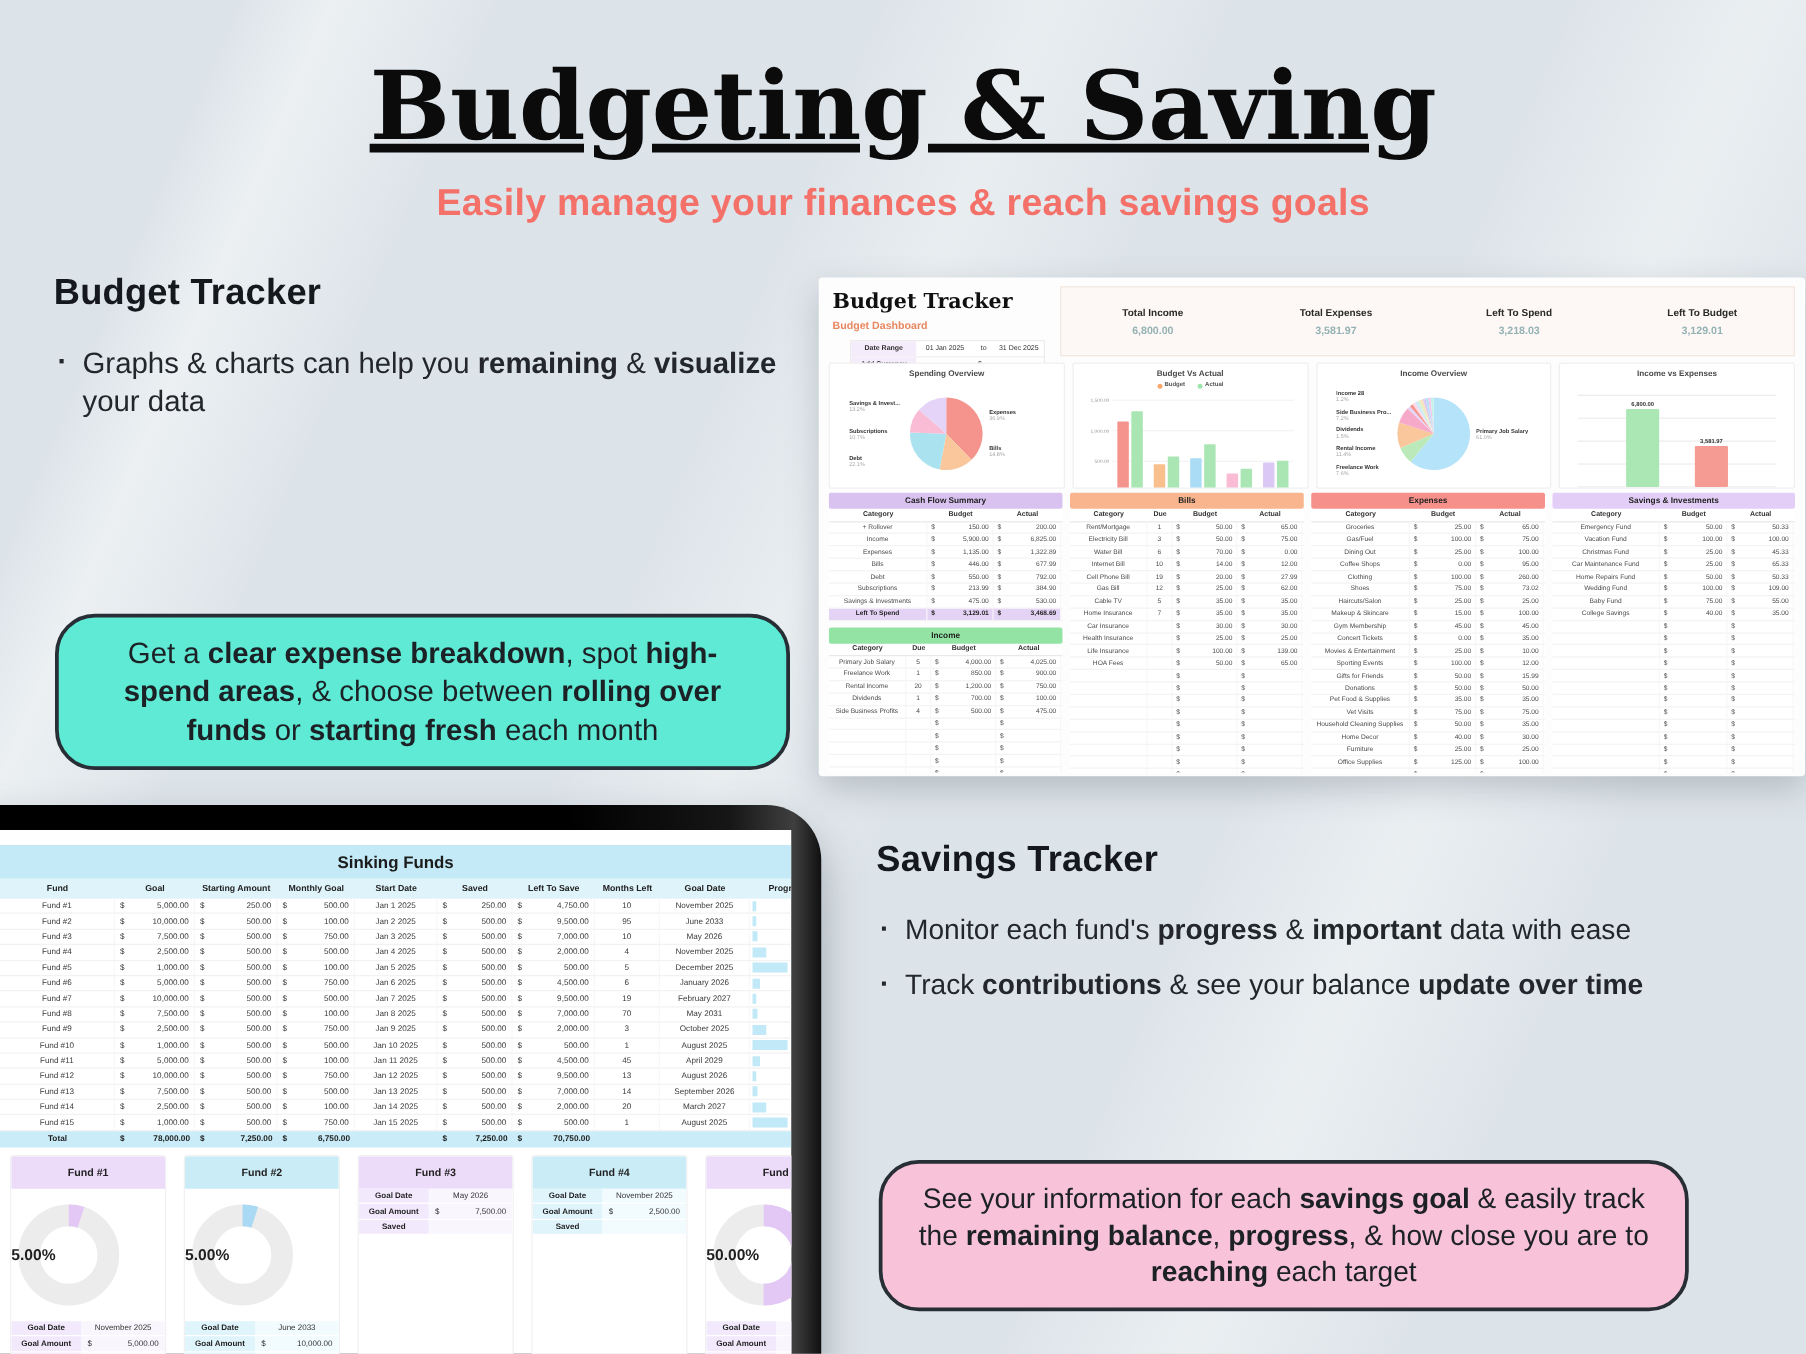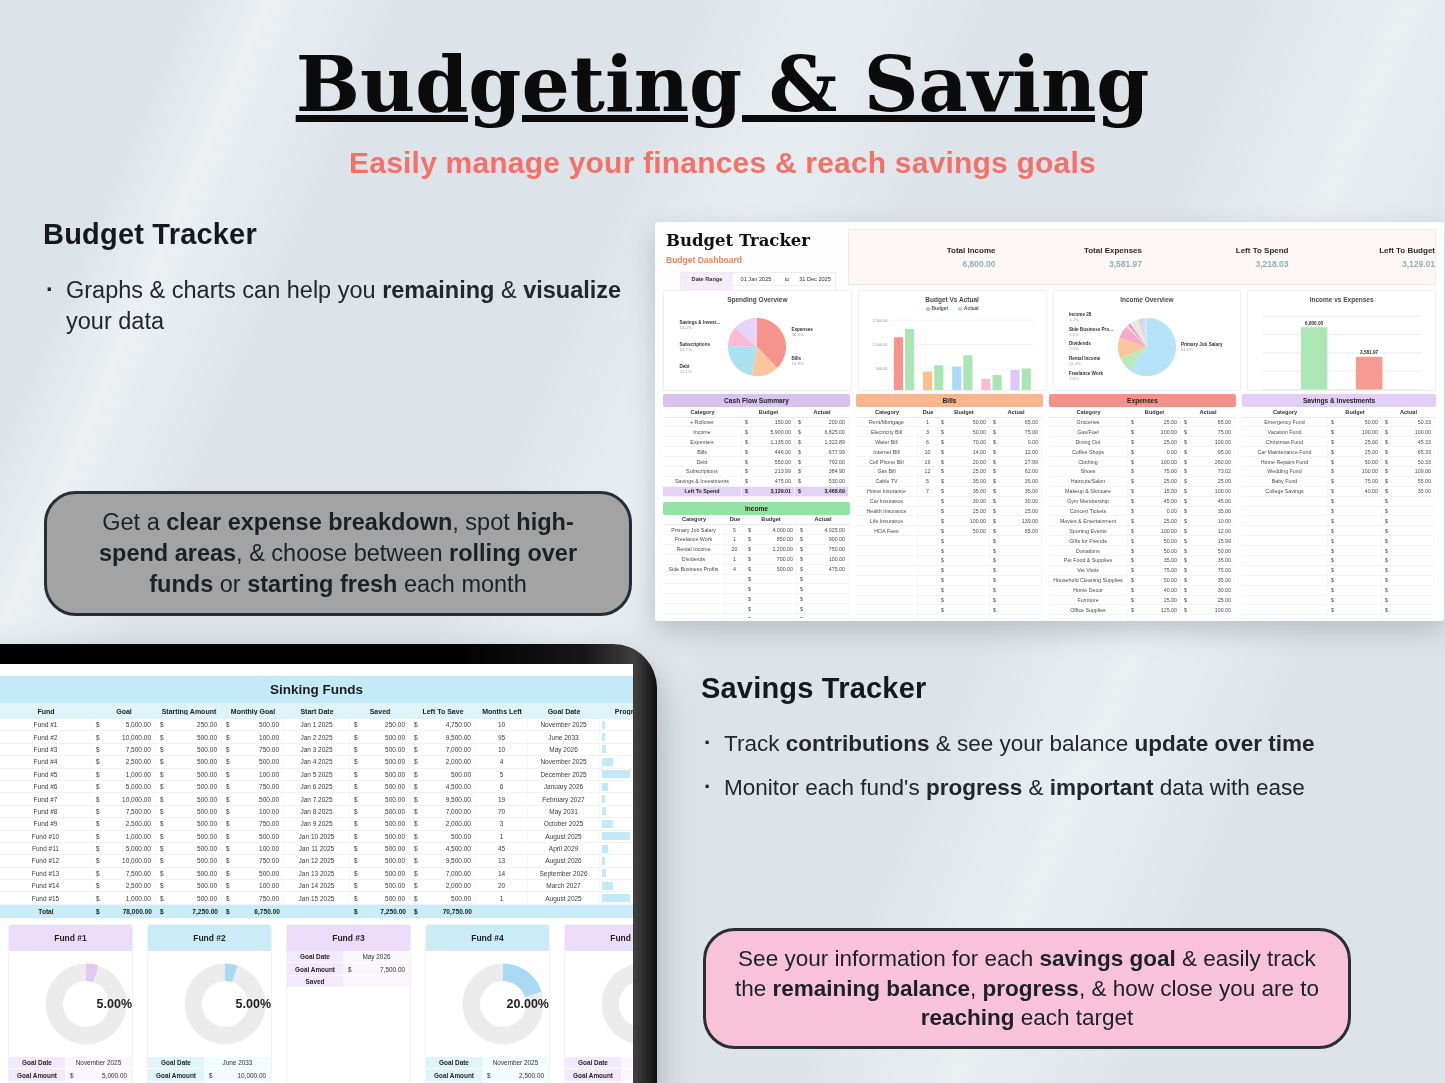--- a/index.html
+++ b/index.html
@@ -20,36 +20,36 @@
   .sec-budget{left:43px;top:218px;width:610px;}
   .sec-savings{left:701px;top:672px;width:745px;}
   .sec-h{font-size:29px;font-weight:800;color:#15191d;margin:0 0 24px 0;letter-spacing:.2px;}
   .bullets{display:flex;flex-direction:column;gap:17px;margin:0;padding:0;list-style:none;
            font-size:23.5px;color:#23272c;line-height:1.3;}
   .bullets li{position:relative;padding-left:23px;}
   .bullets li::before{content:"·";position:absolute;left:3px;top:-1px;font-weight:700;}
   .sec-savings .bullets{font-size:22.5px;gap:15px;}
   .callout{position:absolute;z-index:1;border:3px solid #272e35;border-radius:32px;text-align:center;
            font-size:23.5px;line-height:1.32;color:#1c2126;padding:13px 24px;box-sizing:border-box;}
-  .callout.green{left:44px;top:491px;width:588px;background:#a3a3a3;}
+  .callout.green{left:44px;top:491px;width:588px;background:#5eead4;}
   .callout.pink{left:703px;top:928px;width:648px;background:#f8c2d8;font-size:22.5px;}
   
   .dashboard{position:absolute;left:655px;top:222px;width:789px;height:399px;background:#fdfdfd;z-index:1;
              border-radius:3px;box-shadow:0 10px 26px rgba(90,102,112,.30);overflow:hidden;}
   .db-title{position:absolute;left:11px;top:9px;font-family:"DejaVu Serif",serif;font-weight:800;font-size:16.5px;color:#101010;}
   .db-sub{position:absolute;left:11px;top:33px;font-size:8.5px;font-weight:700;color:#e8875f;}
   .db-date{position:absolute;left:25px;top:50px;width:154px;border:1px solid #ececec;font-size:5.6px;color:#333;background:#fff;}
   .dr{display:grid;grid-template-columns:52px 46px 16px 40px;height:12px;align-items:stretch;border-bottom:1px solid #efefef;}
   .dr:last-child{border-bottom:none;}
   .dr2{grid-template-columns:52px 102px;}
   .dr>span{display:flex;align-items:center;justify-content:center;white-space:nowrap;overflow:hidden;}
   .dr .lab{background:#f5ecfb;font-weight:800;}
   .db-stats{position:absolute;left:193px;top:7px;width:588px;height:56px;background:#fdf8f5;border:1px solid #f3e8e1;
             display:flex;align-items:center;box-sizing:border-box;}
-  .stat{flex:1;text-align:right;}
+  .stat{flex:1;text-align:center;}
   .stat .sl{font-size:8px;font-weight:800;color:#2a2a2a;margin-bottom:4px;}
   .stat .sv{font-size:8.5px;color:#93b1b3;font-weight:700;}
   .db-charts{position:absolute;left:8px;top:68px;width:773px;height:101px;display:flex;gap:6px;}
   .chart-card{flex:1;border:1px solid #efefef;border-radius:2px;background:#fff;display:flex;flex-direction:column;overflow:hidden;}
   .cc-title{text-align:center;font-size:6.5px;font-weight:700;color:#4a4a4a;margin-top:5px;flex:none;}
   .pie-area{flex:1;display:flex;justify-content:center;align-items:center;gap:3px;}
   .piesvg{width:62px;height:62px;flex:none;}
   .plcol{display:flex;flex-direction:column;justify-content:space-evenly;height:78px;width:44px;flex:none;}
   .pln{font-size:4.6px;font-weight:700;color:#333;white-space:nowrap;overflow:hidden;}
   .plp{font-size:4.4px;color:#a5a5a5;}
@@ -97,21 +97,21 @@
   .sf-total .tr{height:13px;background:#c9ecf8;}
   .sf-total .td{font-size:6.6px;font-weight:800;color:#1d1d1d;display:flex;align-items:center;justify-content:center;white-space:nowrap;overflow:hidden;}
   .sf-total .money{padding:0 4px;}
   .barcell{padding:1.5px 2px;justify-content:flex-start !important;}
   .bar{height:8px;background:#c2e9f8;}
   .sf-cards{display:flex;gap:14px;padding:6px 0 0 8px;}
   .fcard{width:123px;flex:none;background:#fff;border:1px solid #f1f1f1;border-radius:3px;overflow:hidden;}
   .fc-head{height:26px;display:flex;align-items:center;justify-content:center;font-size:8.5px;font-weight:800;color:#222;}
   .fcard:nth-child(odd) .fc-head{background:#ecdcfa;}
   .fcard:nth-child(even) .fc-head{background:#c9ecf7;}
-  .fc-donut{position:relative;height:106px;display:flex;align-items:center;justify-content:flex-end;}
+  .fc-donut{position:relative;height:106px;display:flex;align-items:center;justify-content:flex-start;}
   .donutsvg{width:92px;height:92px;}
   .donut-label{position:absolute;font-size:12.5px;font-weight:800;color:#1f1f1f;}
   .fc-rows .tr{display:grid;grid-template-columns:56px 67px;height:11.5px;align-items:stretch;border-bottom:1px solid #fff;}
   .fc-rows .td{font-size:6.4px;color:#333;display:flex;align-items:center;justify-content:center;white-space:nowrap;overflow:hidden;}
   .fc-rows .td:first-child{font-weight:800;color:#1f1f1f;}
   .fcard:nth-child(odd) .fc-rows .td:first-child{background:#f2e9fc;}
   .fcard:nth-child(odd) .fc-rows .td:last-child{background:#faf6fe;}
   .fcard:nth-child(even) .fc-rows .td:first-child{background:#e0f4fb;}
   .fcard:nth-child(even) .fc-rows .td:last-child{background:#f2fbfe;}
   .fc-rows .money{padding:0 5px;}
@@ -1292,22 +1292,22 @@
             </div>
           </div>
       </div>
     </div>
   </div>
 </div>
 
 <section class="section sec-savings">
   <h2 class="sec-h">Savings Tracker</h2>
   <ul class="bullets">
+    <li><span>Monitor each fund's </span><b>progress</b><span> &amp; </span><b>important</b><span> data with ease</span></li>
     <li><span>Track </span><b>contributions</b><span> &amp; see your balance </span><b>update over time</b></li>
-    <li><span>Monitor each fund's </span><b>progress</b><span> &amp; </span><b>important</b><span> data with ease</span></li>
   </ul>
 </section>
 <div class="callout pink"><span>See your information for each </span><b>savings goal</b><span> &amp; easily track the </span><b>remaining balance</b><span>, </span><b>progress</b><span>, &amp; how close you are to </span><b>reaching</b><span> each target</span></div>
 
 <div class="tablet">
   <div class="screen">
     <div class="sf-title">Sinking Funds</div>
     <div class="sf-head sf-grid">
         <span class="th">Fund</span>
         <span class="th">Goal</span>
@@ -1856,27 +1856,20 @@
               </div>
             </div>
             <div class="tr">
               <div class="td">Saved</div>
               <div class="td money"></div>
             </div>
           </div>
       </div>
       <div class="fcard">
         <div class="fc-head">Fund #4</div>
-        <div class="fc-donut">
-            <svg viewBox="0 0 90 90" class="donutsvg">
-              <circle cx="45" cy="45" r="31" fill="none" stroke="#ececec" stroke-width="17"></circle>
-              <circle cx="45" cy="45" r="31" fill="none" stroke="#a9d9f3" stroke-width="17" stroke-dasharray="38.955748904513435 194.77874452256717" transform="rotate(-90 45 45)"></circle>
-            </svg>
-            <div class="donut-label">20.00%</div>
-          </div>
         <div class="fc-rows">
             <div class="tr">
               <div class="td">Goal Date</div>
               <div class="td">November 2025</div>
             </div>
             <div class="tr">
               <div class="td">Goal Amount</div>
               <div class="td money">
                 <span class="cur">$</span>
                 <span class="val">2,500.00</span>

